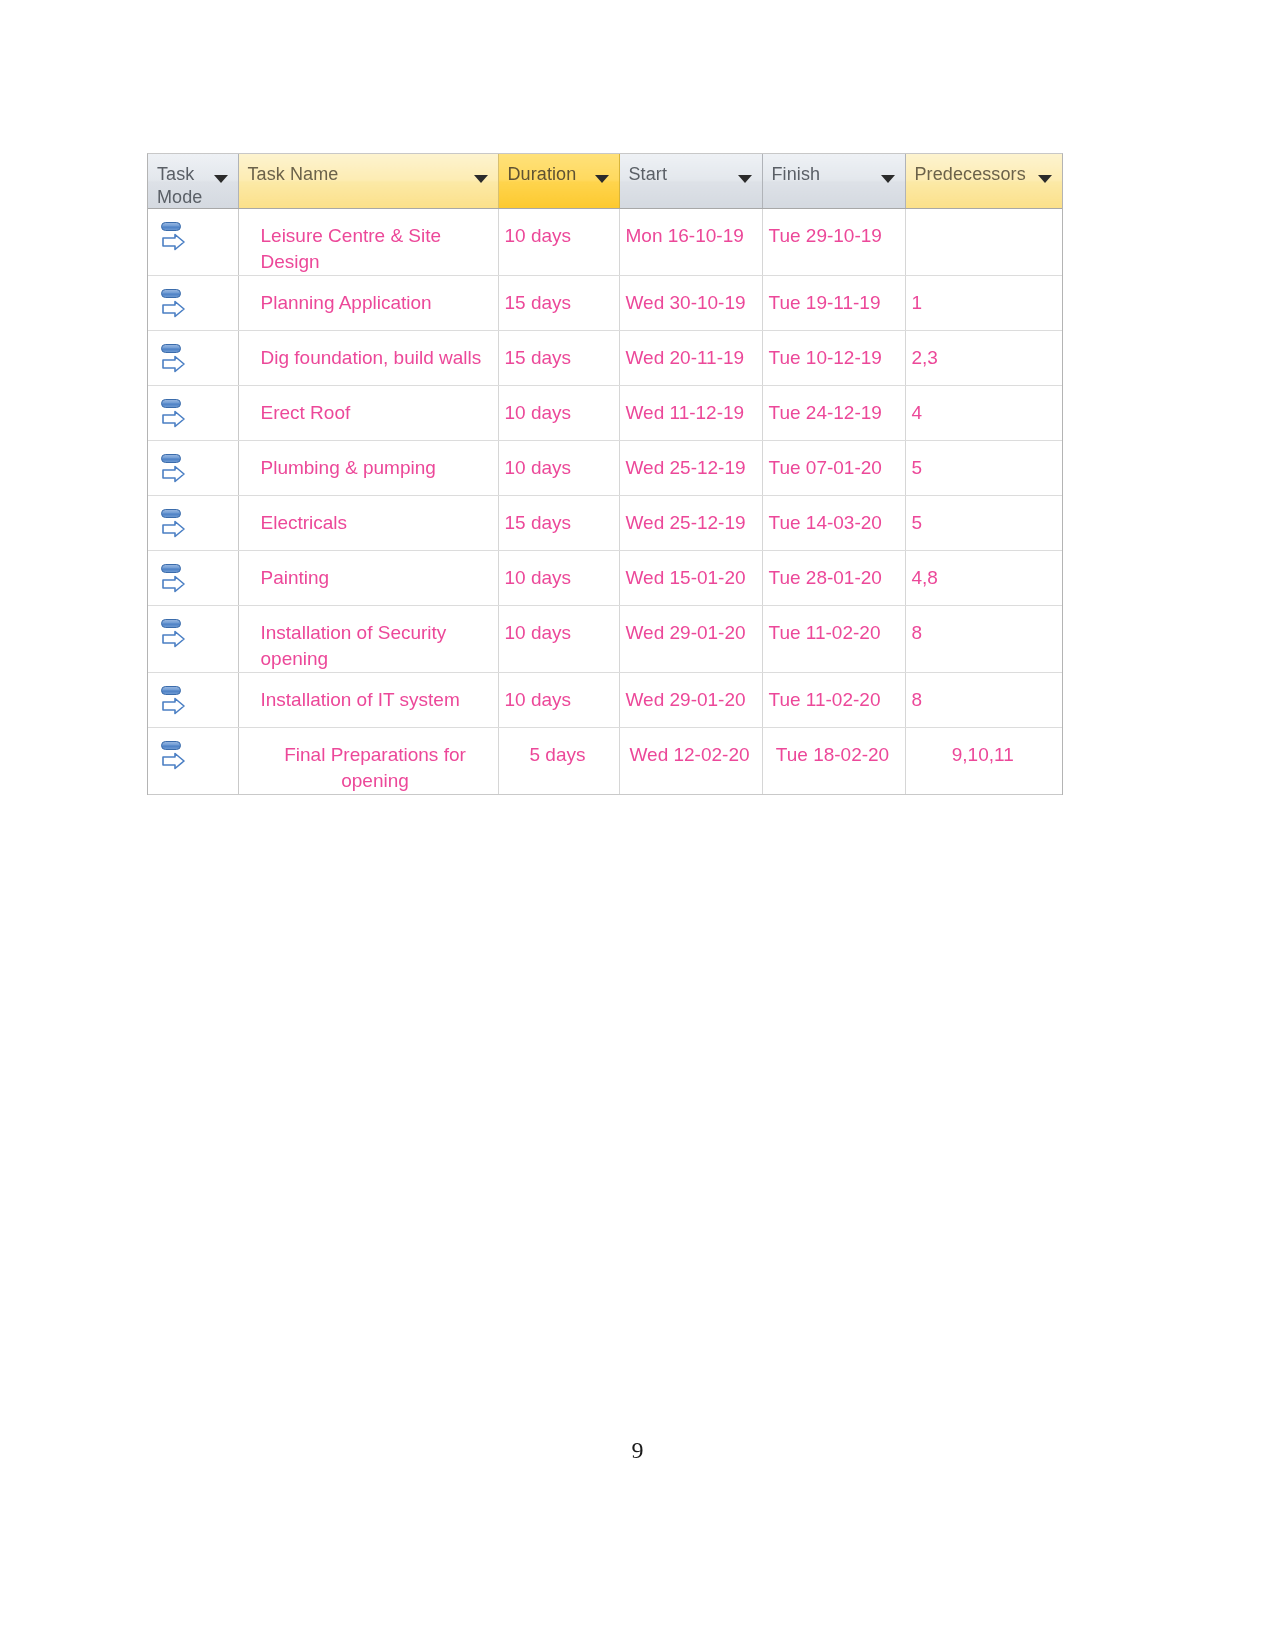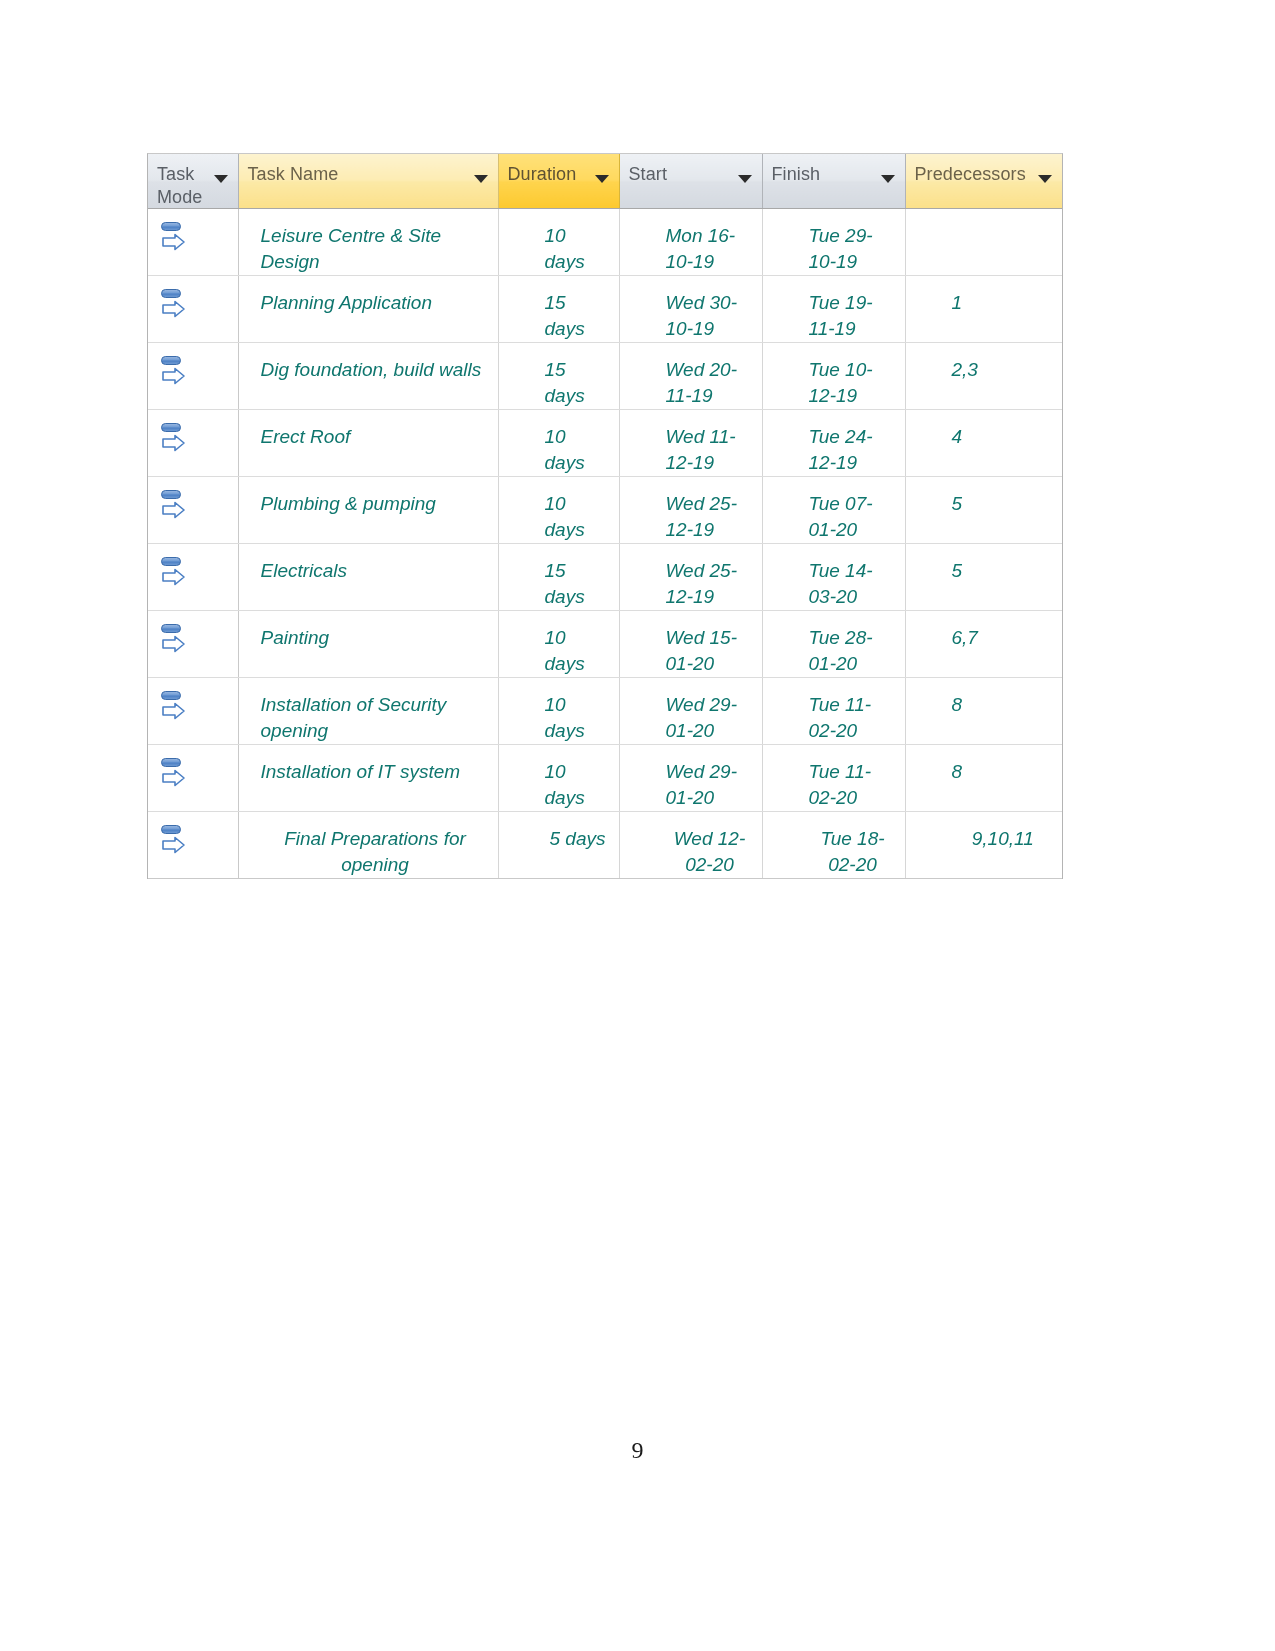--- a/index.html
+++ b/index.html
@@ -119,27 +119,26 @@
   td.cell-mode {
     border-right: 1px solid #c9c9c9;
     position: relative;
   }
 
   .row-h1 { height: 54px; }
 
   .cell-text {
     font-size: 19px;
     line-height: 26px;
-    color: #0f766e;
+    color: #ec4899;
     padding: 14px 8px 0 22px;
     box-sizing: border-box;
     white-space: pre-line;
-    font-style: italic;
-  }
-  .cell-text.compact { padding-left: 6px; margin-left: 40px; }
+  }
+  .cell-text.compact { padding-left: 6px; }
 
   
   .taskmode-icon {
     position: relative;
     width: 26px;
     height: 30px;
     margin: 13px 0 0 12px;
   }
   .tm-bar {
     position: absolute;
@@ -382,21 +381,21 @@
             <td class="row-h1">
               <div class="cell-text compact">10 days</div>
             </td>
             <td class="row-h1">
               <div class="cell-text compact">Wed 15-01-20</div>
             </td>
             <td class="row-h1">
               <div class="cell-text compact">Tue 28-01-20</div>
             </td>
             <td class="row-h1">
-              <div class="cell-text compact">6,7</div>
+              <div class="cell-text compact">4,8</div>
             </td>
           </tr>
           <tr>
             <td class="cell-mode row-h1">
               <div class="taskmode-icon">
                 <div class="tm-bar"></div>
                 <svg class="tm-arrow" width="24" height="18" viewBox="0 0 24 18">
                   <path d="M1 5 H13 V1.5 L22 9 L13 16.5 V13 H1 Z" fill="#ffffff" stroke="#4b7fc4" stroke-width="1.6" stroke-linejoin="round"></path>
                 </svg>
               </div>

